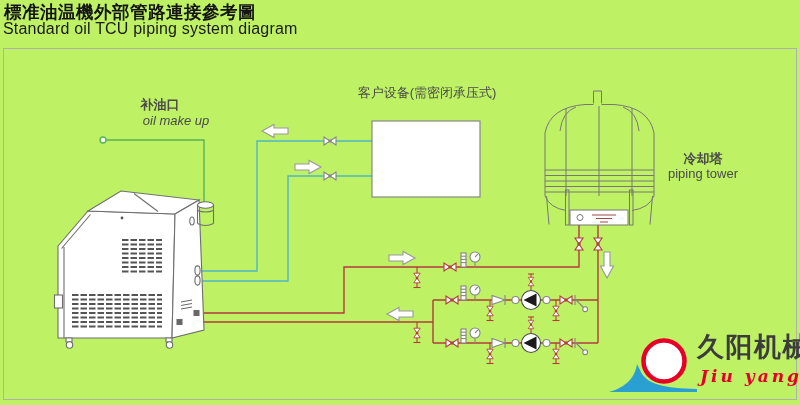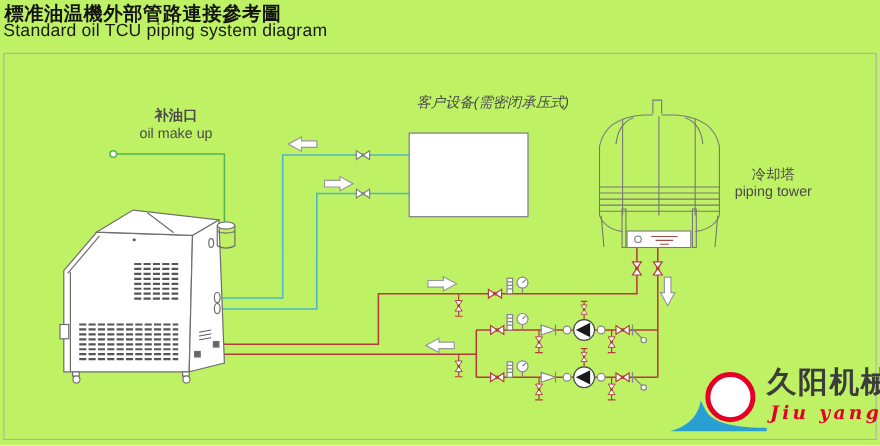--- a/index.html
+++ b/index.html
@@ -206,22 +206,22 @@
     <g>
       <path d="M609,392 L697,392 L697,389 C664,388.5 647,384 641,372 L637,364 C635,377 627,387 609,392 Z" fill="var(--logo-blue)" stroke="none"></path>
       <circle cx="664" cy="361" r="20.5" fill="#fff" stroke="var(--logo-red)" stroke-width="4.5"></circle>
     </g>
   </svg>
 
   <div class="txt title-zh">標准油温機外部管路連接參考圖</div>
   <div class="txt title-en">Standard oil TCU piping system diagram</div>
 
   <div class="txt lbl" style="left:160px;top:96px;font-weight:bold;">补油口</div>
-  <div class="txt lbl" style="left:160px;top:113px;">oil make up</div>
-
-  <div class="txt lbl" style="left:448px;top:84px;font-style:italic;">客户设备(需密闭承压式)</div>
-
-  <div class="txt lbl" style="left:703px;top:150px;">冷却塔</div>
+  <div class="txt lbl" style="left:176px;top:113px;font-style:italic;">oil make up</div>
+
+  <div class="txt lbl" style="left:427px;top:84px;">客户设备(需密闭承压式)</div>
+
+  <div class="txt lbl" style="left:703px;top:150px;font-weight:bold;">冷却塔</div>
   <div class="txt lbl" style="left:703px;top:166px;">piping tower</div>
 
   <div class="txt logo-zh">久阳机械</div>
   <div class="txt logo-en">Jiu yang</div>
 </div>
 
 </body></html>

